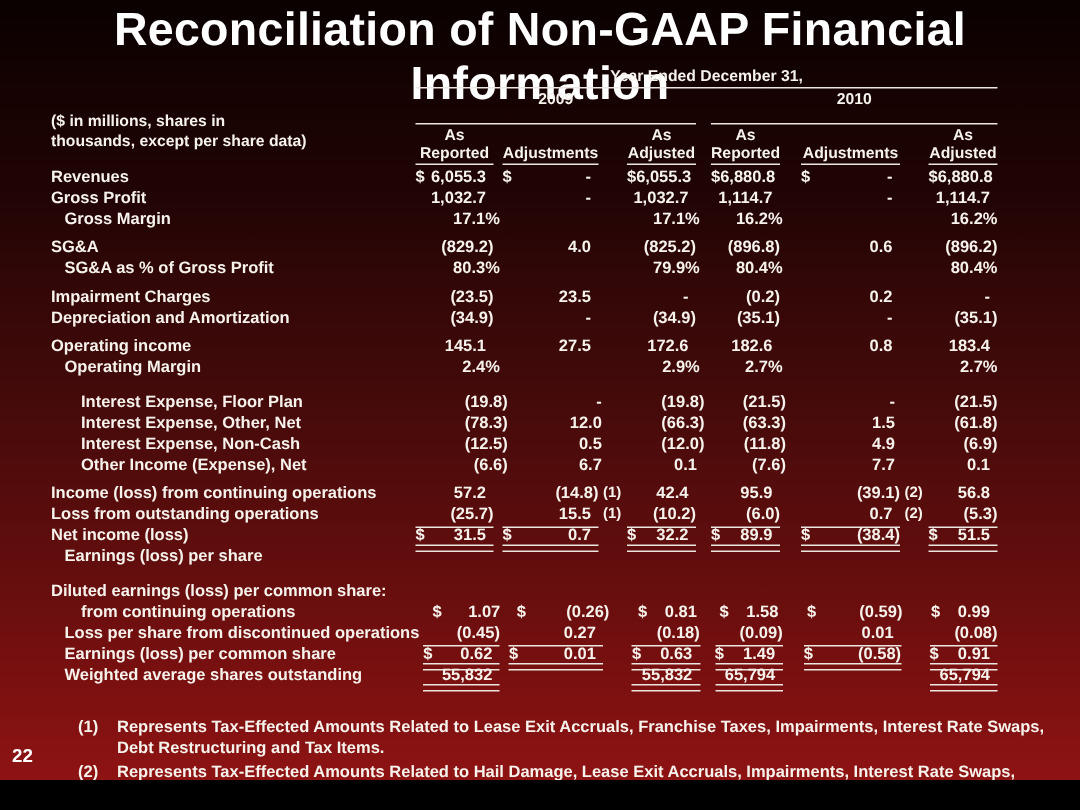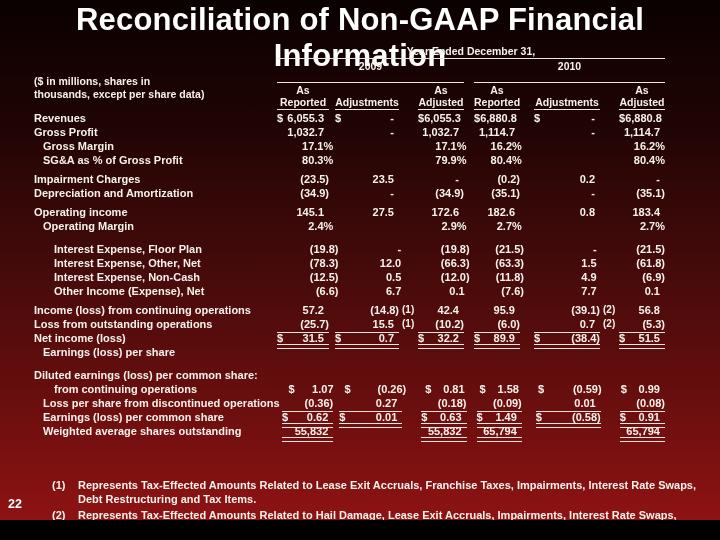--- a/index.html
+++ b/index.html
@@ -165,20 +165,41 @@
             <span class="val ovh">17.1%</span>
           </div>
           <div class="cell c4">
             <span class="val ovh">16.2%</span>
           </div>
           <div class="cell c5"></div>
           <div class="cell c6">
             <span class="val ovh">16.2%</span>
           </div>
         </div>
+        <div class="row gap-sm">
+          <div class="lbl">SG&amp;A</div>
+          <div class="cell c1">
+            <span class="val ovh">(829.2)</span>
+          </div>
+          <div class="cell c2">
+            <span class="val">4.0</span>
+          </div>
+          <div class="cell c3">
+            <span class="val ovh">(825.2)</span>
+          </div>
+          <div class="cell c4">
+            <span class="val ovh">(896.8)</span>
+          </div>
+          <div class="cell c5">
+            <span class="val">0.6</span>
+          </div>
+          <div class="cell c6">
+            <span class="val ovh">(896.2)</span>
+          </div>
+        </div>
         <div class="row">
           <div class="lbl ind1">SG&amp;A as % of Gross Profit</div>
           <div class="cell c1">
             <span class="val ovh">80.3%</span>
           </div>
           <div class="cell c2"></div>
           <div class="cell c3">
             <span class="val ovh">79.9%</span>
           </div>
           <div class="cell c4">
@@ -467,21 +488,21 @@
             <span class="val ovh">(0.59)</span>
           </div>
           <div class="cell c6">
             <span class="cur">$</span>
             <span class="val">0.99</span>
           </div>
         </div>
         <div class="row">
           <div class="lbl ind1">Loss per share from discontinued operations</div>
           <div class="cell c1 u-s">
-            <span class="val ovh">(0.36)</span>
+            <span class="val ovh">(0.45)</span>
           </div>
           <div class="cell c2 u-s">
             <span class="val">0.27</span>
           </div>
           <div class="cell c3 u-s">
             <span class="val ovh">(0.18)</span>
           </div>
           <div class="cell c4 u-s">
             <span class="val ovh">(0.09)</span>
           </div>

